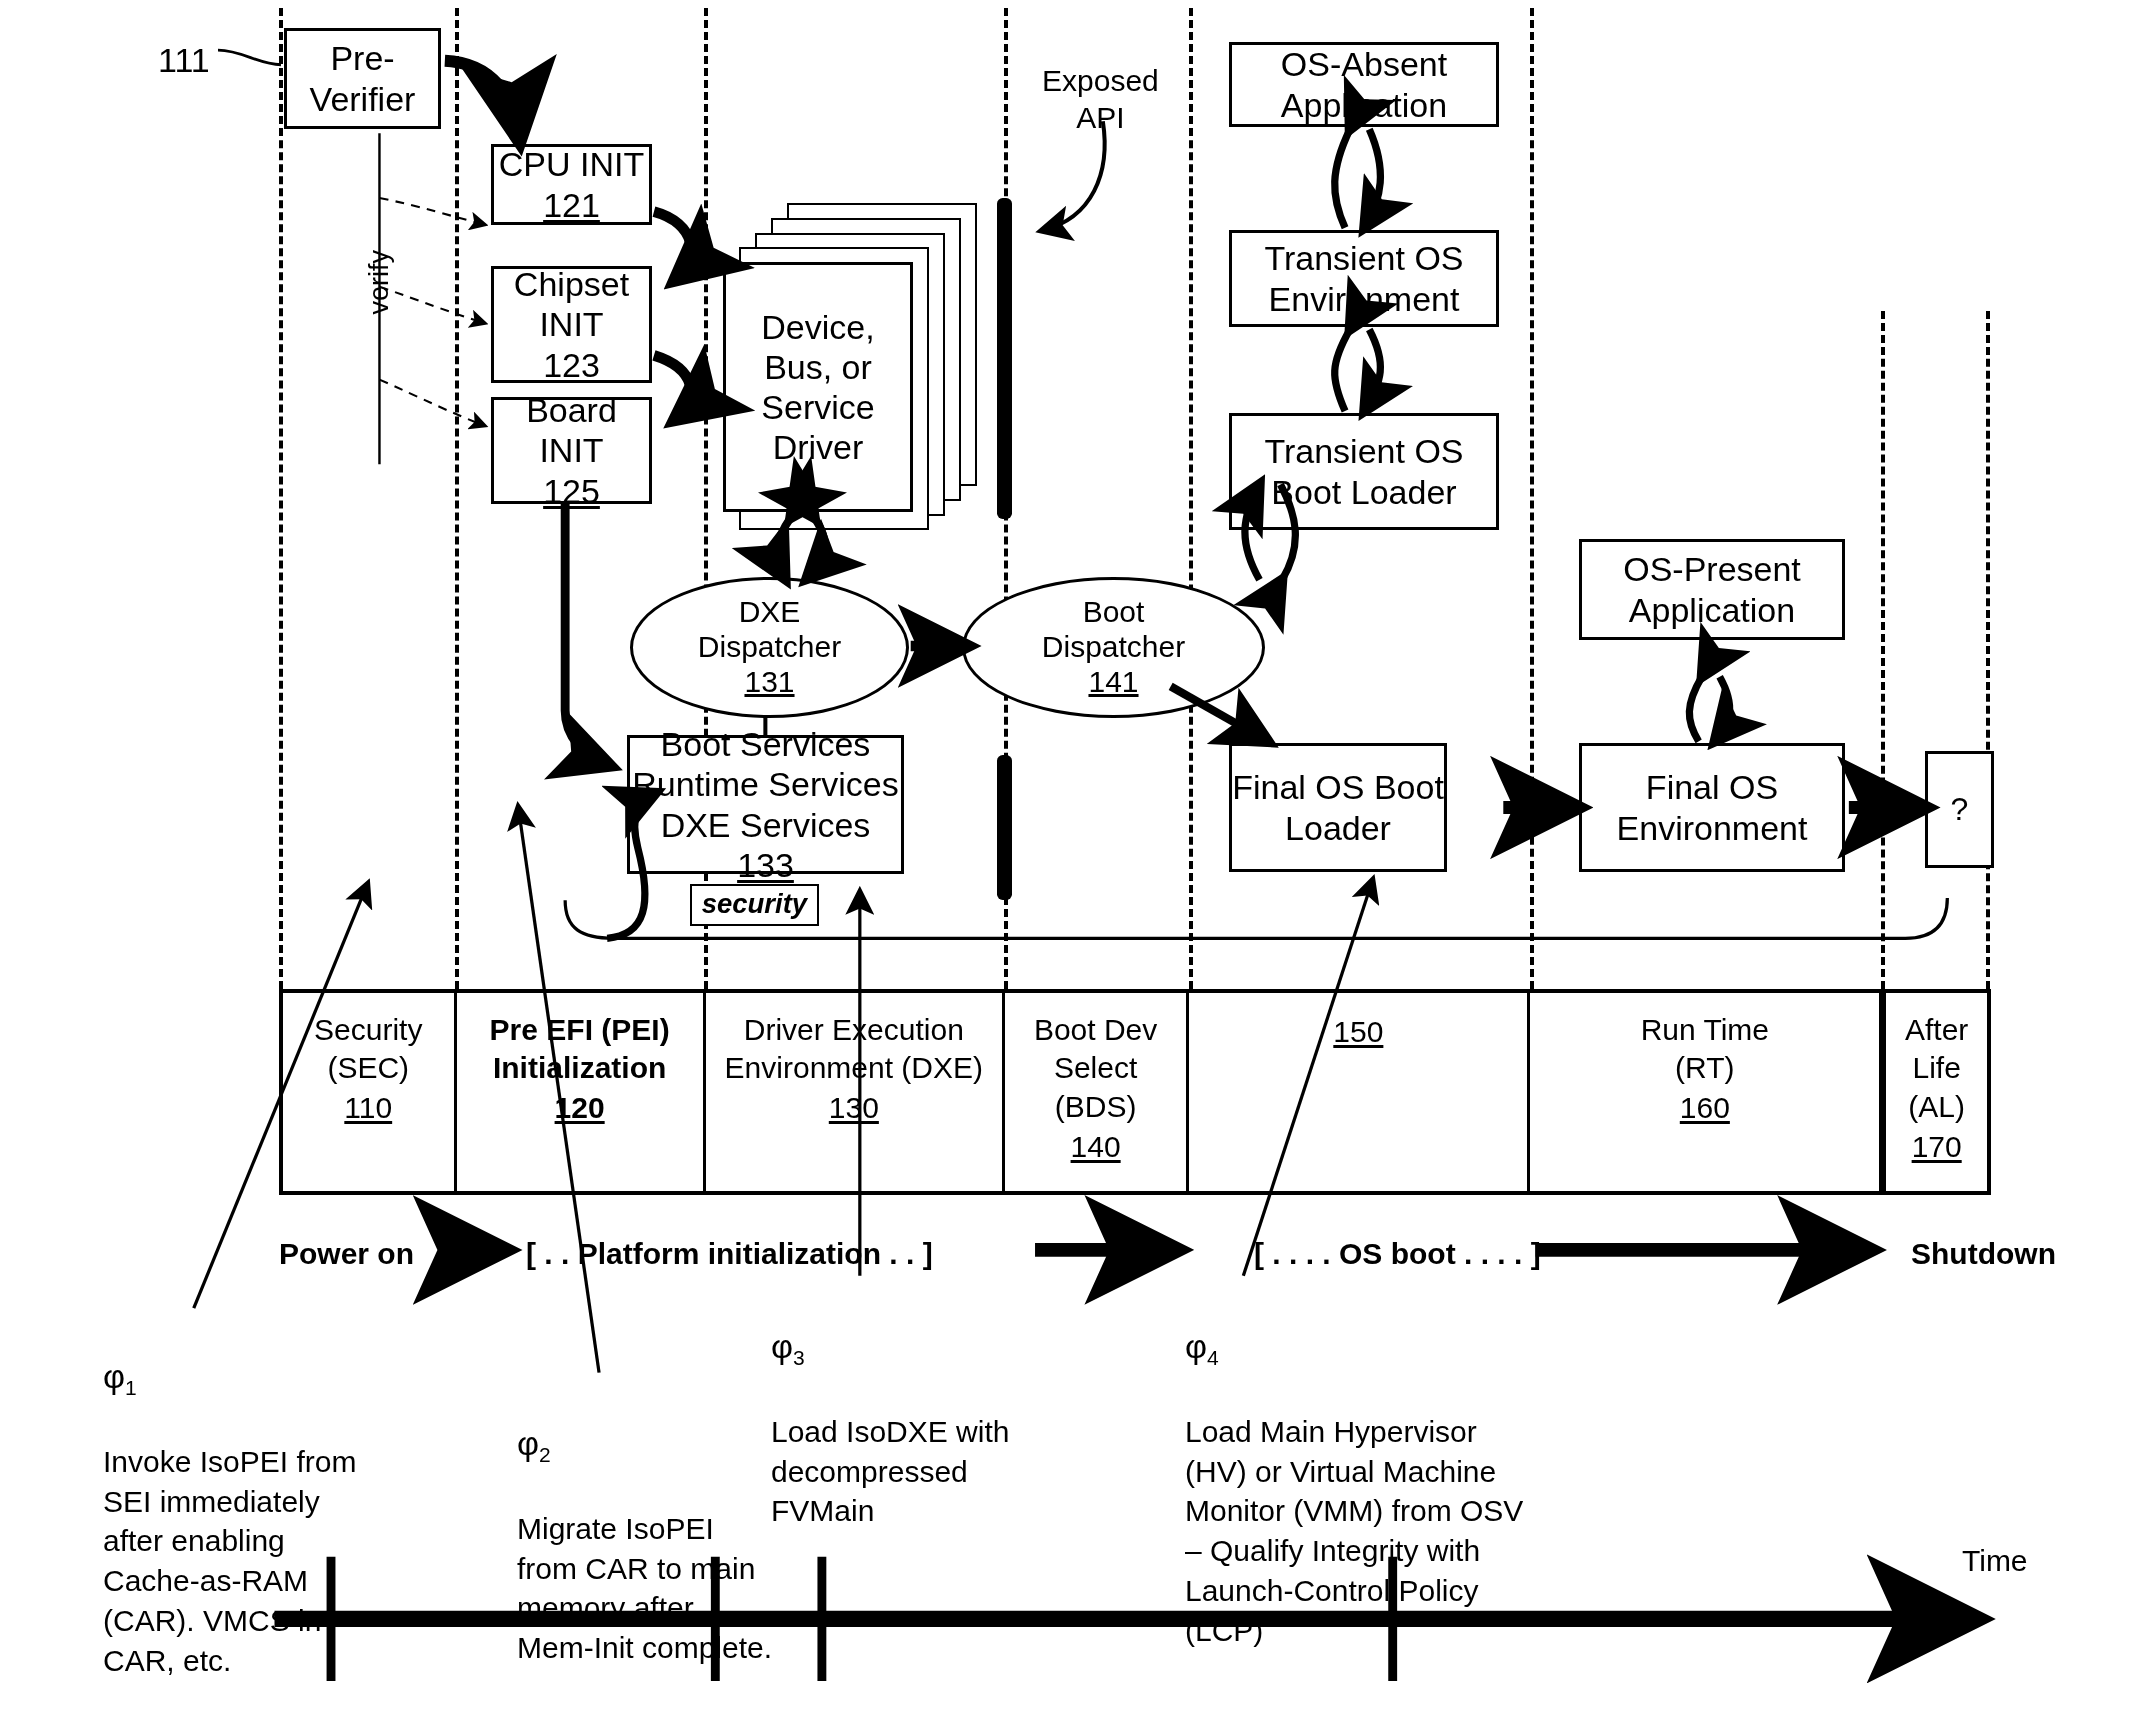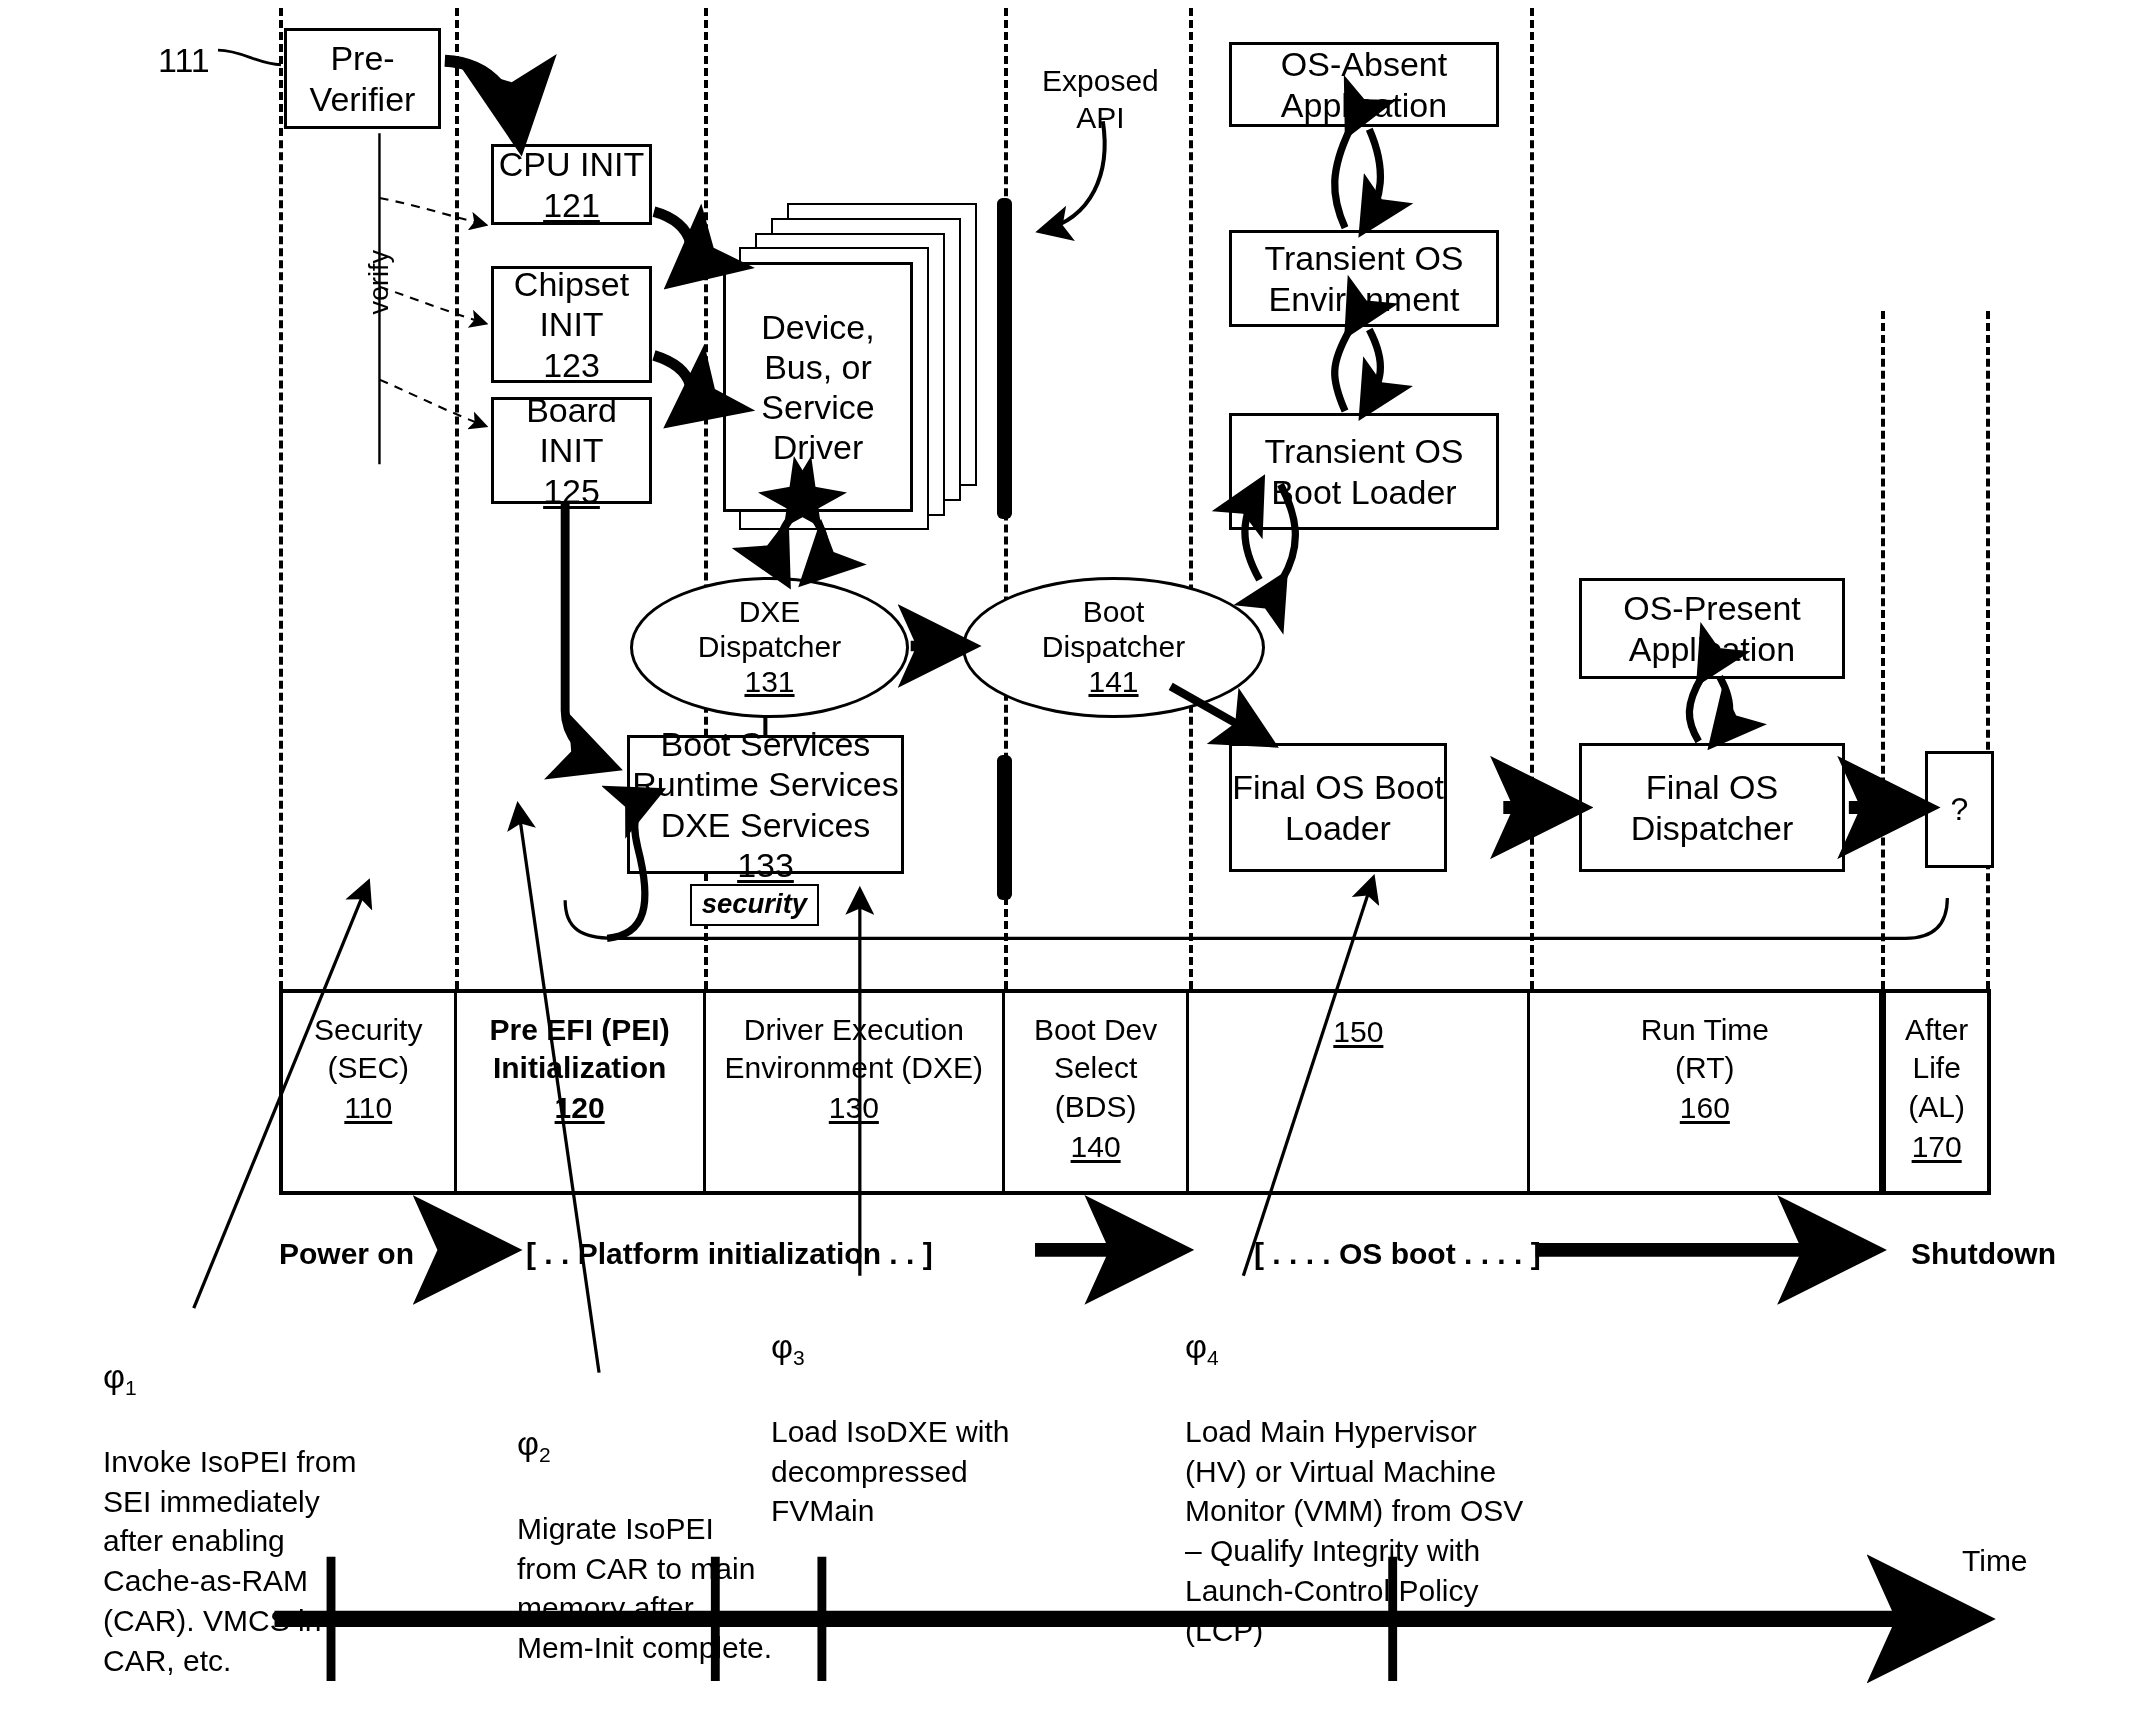--- a/index.html
+++ b/index.html
@@ -217,28 +217,28 @@
   <div class="box" style="left:1229px; top:413px; width:270px; height:117px;">
     <span style="white-space:pre-line;">Transient OS
 Boot Loader</span>
   </div>
 
   <div class="box" style="left:1229px; top:743px; width:218px; height:129px;">
     <span style="white-space:pre-line;">Final OS Boot
 Loader</span>
   </div>
 
-  <div class="box" style="left:1579px; top:578px; width:266px; height:101px;text-align:center;">
+  <div class="box" style="left:1579px; top:539px; width:266px; height:101px;text-align:center;">
     <span style="white-space:pre-line;">OS-Present
 Application</span>
   </div>
 
   <div class="box" style="left:1579px; top:743px; width:266px; height:129px;">
     <span style="white-space:pre-line;">Final OS
-Dispatcher</span>
+Environment</span>
   </div>
 
   <div class="box" style="left:1925px; top:751px; width:69px; height:117px; font-size:32px;">
     <span>?</span>
   </div>
 
   <div class="lbl" style="left:158px; top:39px; font-size:34px;">
     <span>111</span>
   </div>
 

